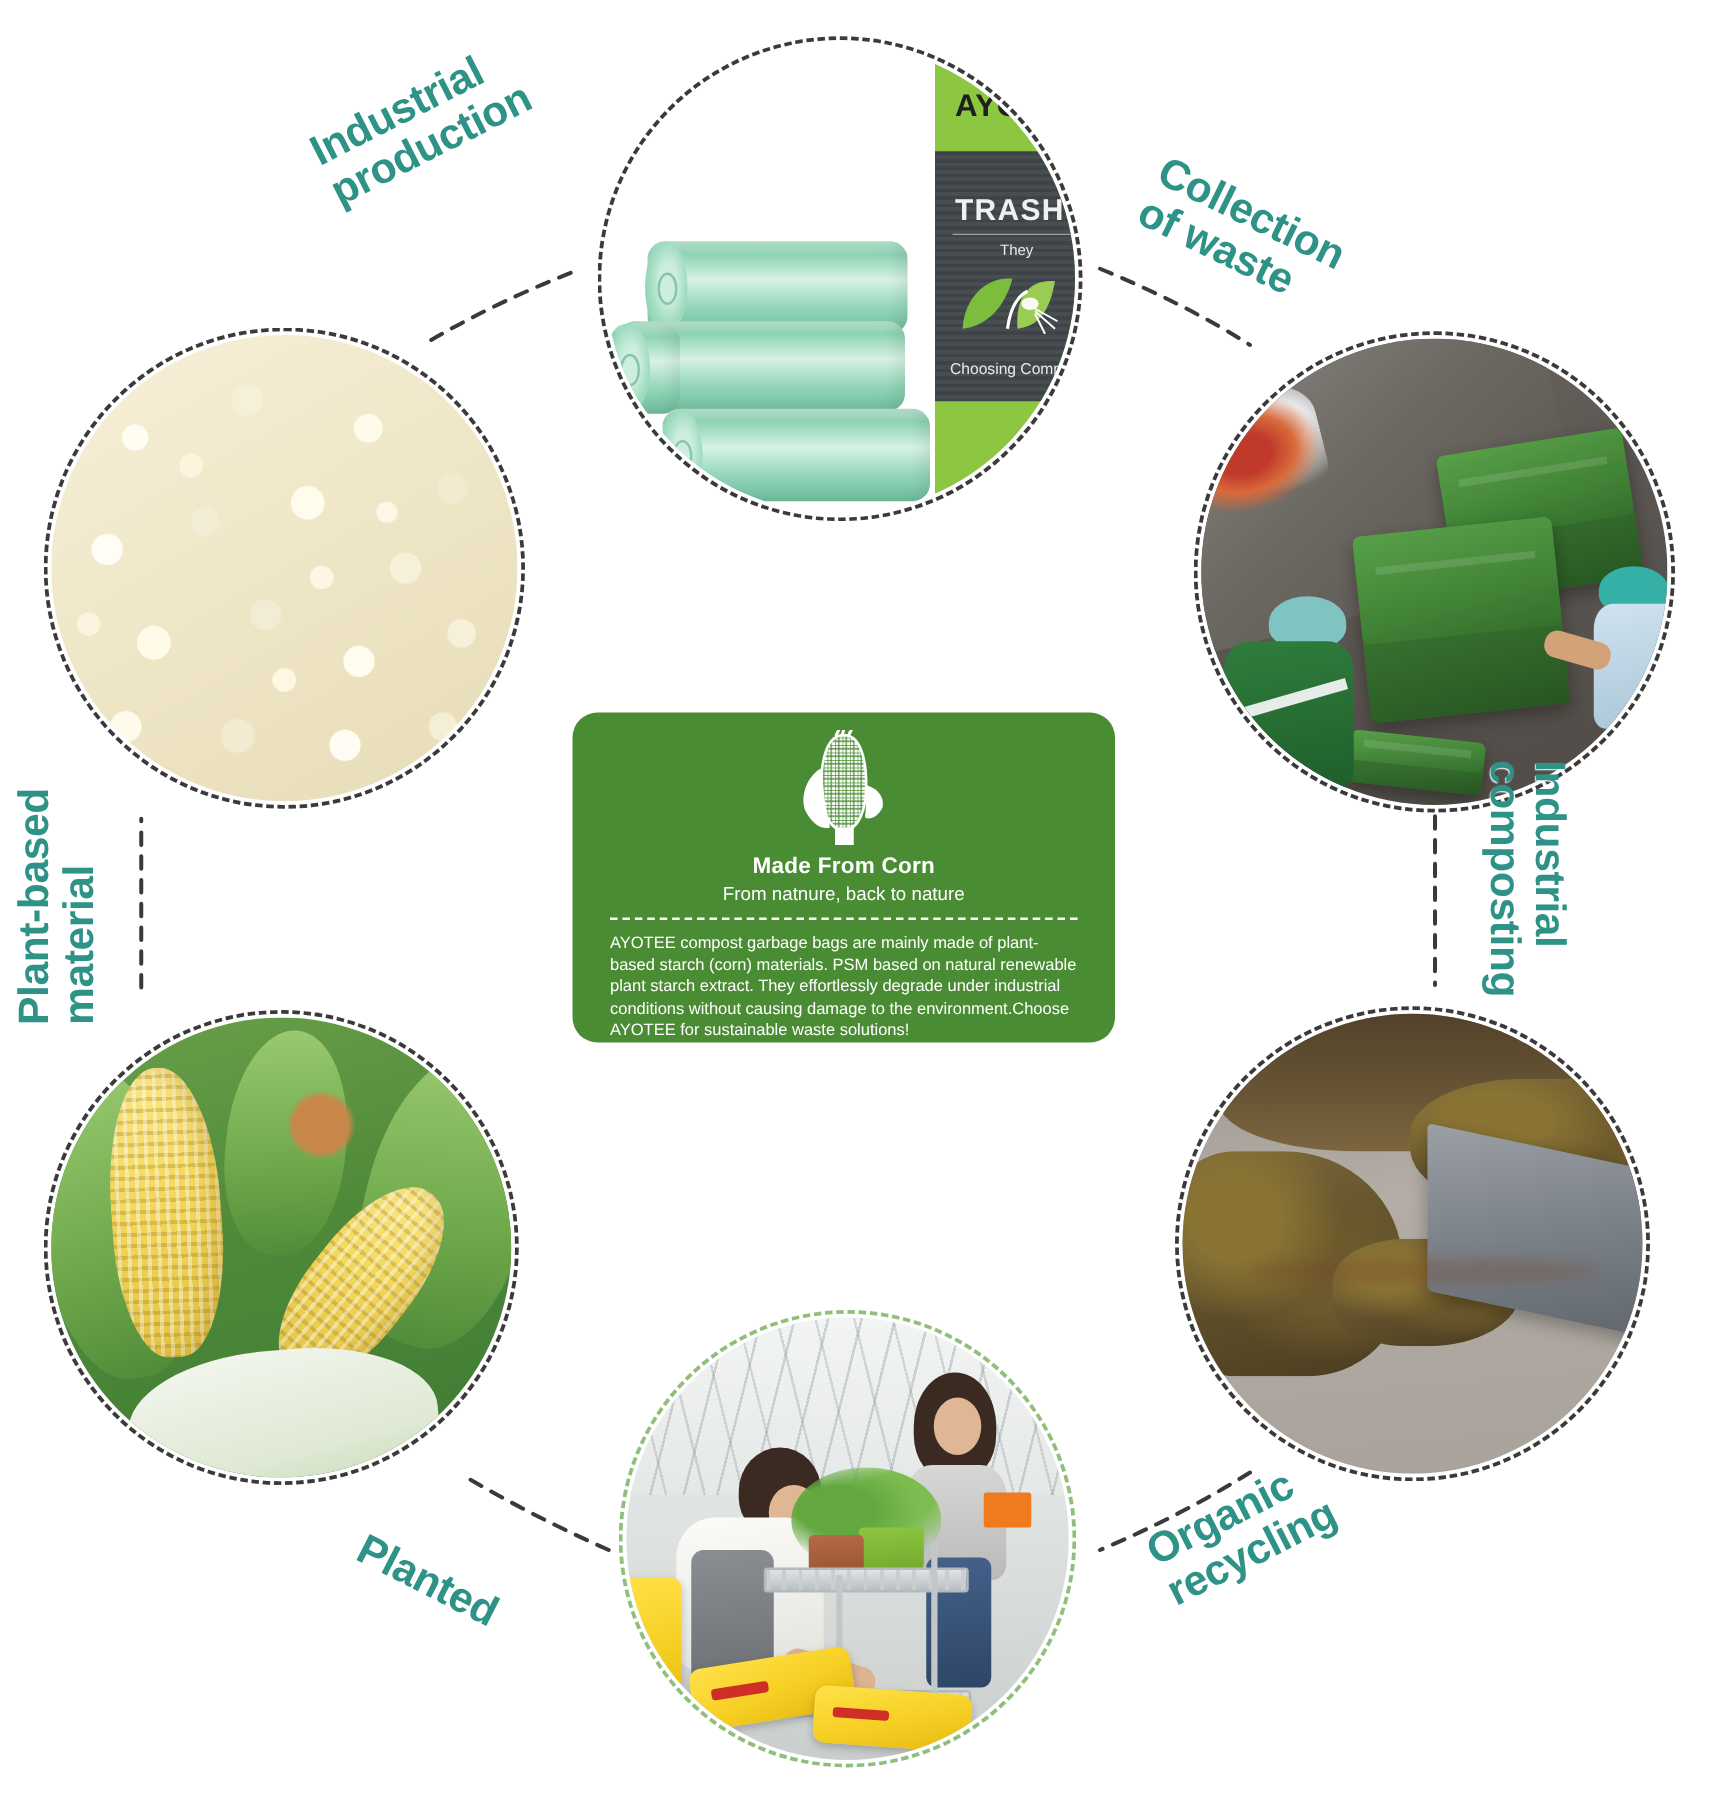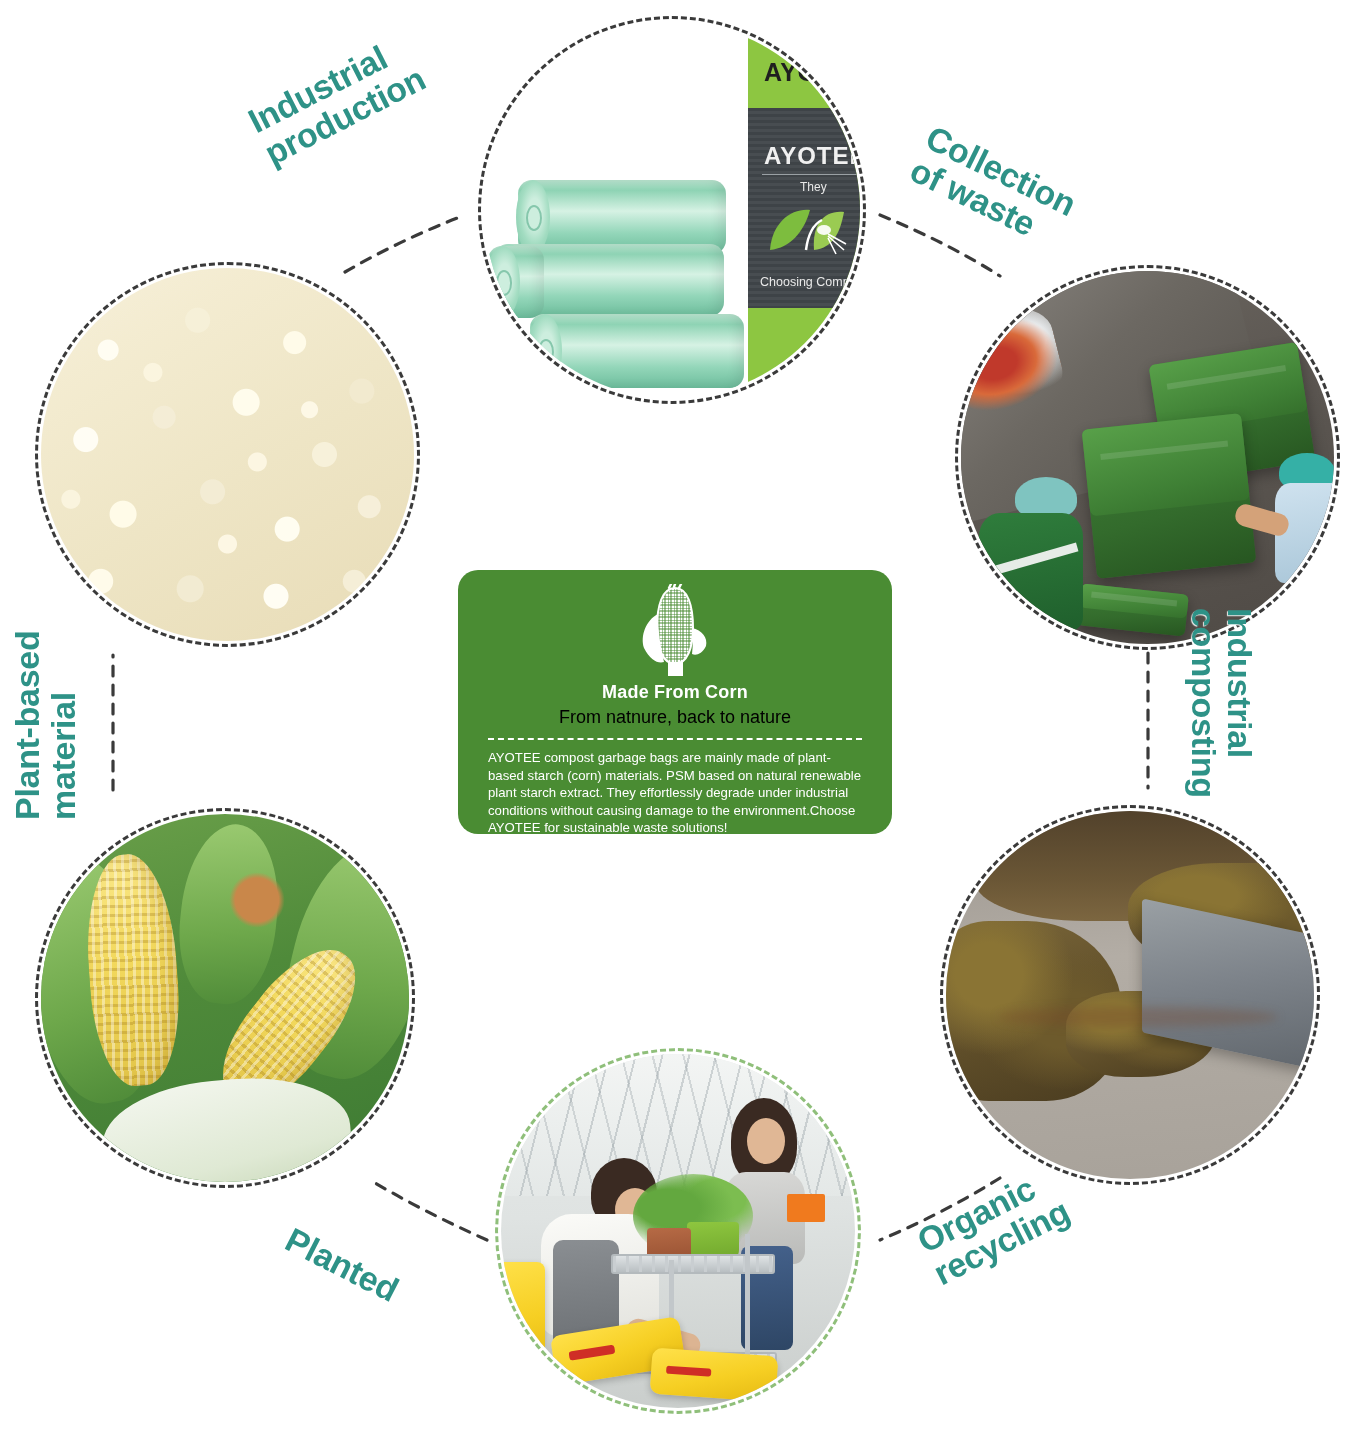--- a/index.html
+++ b/index.html
@@ -75,23 +75,23 @@
   }
   #card-title {
     text-align: center;
     font-weight: bold;
     font-size: 18px;
     letter-spacing: 0.2px;
     margin-top: 2px;
   }
   #card-subtitle {
     text-align: center;
-    font-size: 18px;
+    font-size: 15px;
     margin-top: 4px;
-    color: #000000;
+    color: #ffffff;
   }
   #card-divider {
     margin: 10px 0 9px 0;
     height: 0;
     border-top: 2.5px dashed #ffffff;
   }
   #card-body {
     font-size: 13.2px;
     line-height: 1.33;
     color: #ffffff;
@@ -356,41 +356,41 @@
       <path d="M113,790 L113,655"></path>
     </g>
   </svg>
 
   <div class="node" style="left:35px; top:262px; width:385px; height:385px;">
     <div class="photo">
       <div class="pellets"></div>
     </div>
   </div>
 
-  <div class="node" style="left:478px; top:16px; width:388px; height:388px;">
+  <div class="node" style="left:478px; top:29px; width:388px; height:388px;">
     <div class="photo">
       <div class="bagshot">
 
         <div class="roll" style="left:34px; top:158px; width:208px; height:74px;">
             <div class="cap"></div>
           </div>
         <div class="roll" style="left:10px; top:222px; width:230px; height:72px;">
             <div class="cap"></div>
           </div>
         <div class="roll" style="left:4px; top:224px; width:56px; height:72px;">
             <div class="cap"></div>
           </div>
         <div class="roll" style="left:46px; top:292px; width:214px; height:74px;">
             <div class="cap"></div>
           </div>
 
         <div class="box">
           <div class="brand">AYO</div>
           <div class="dark"></div>
-          <div class="trash">AYOTEE</div>
+          <div class="trash">TRASH</div>
           <div class="rule"></div>
           <div class="fits">They</div>
           <svg class="leaflogo" viewBox="0 0 92 64">
             <path d="M8 50 C10 22 30 8 48 10 C42 32 28 48 8 50 Z" fill="#7dbd3e"></path>
             <path d="M52 50 C50 24 62 10 82 12 C78 34 70 48 52 50 Z" fill="#9acb52"></path>
             <path d="M44 50 C46 34 52 24 60 20" stroke="#ffffff" stroke-width="2.5" fill="none"></path>
             <ellipse cx="62" cy="30" rx="7" ry="5" fill="#ffffff" opacity="0.92"></ellipse>
             <path d="M66 34 L84 44 M66 36 L82 50 M66 38 L74 54" stroke="#ffffff" stroke-width="1.6"></path>
           </svg>
           <div class="compost">Choosing Compostab</div>

